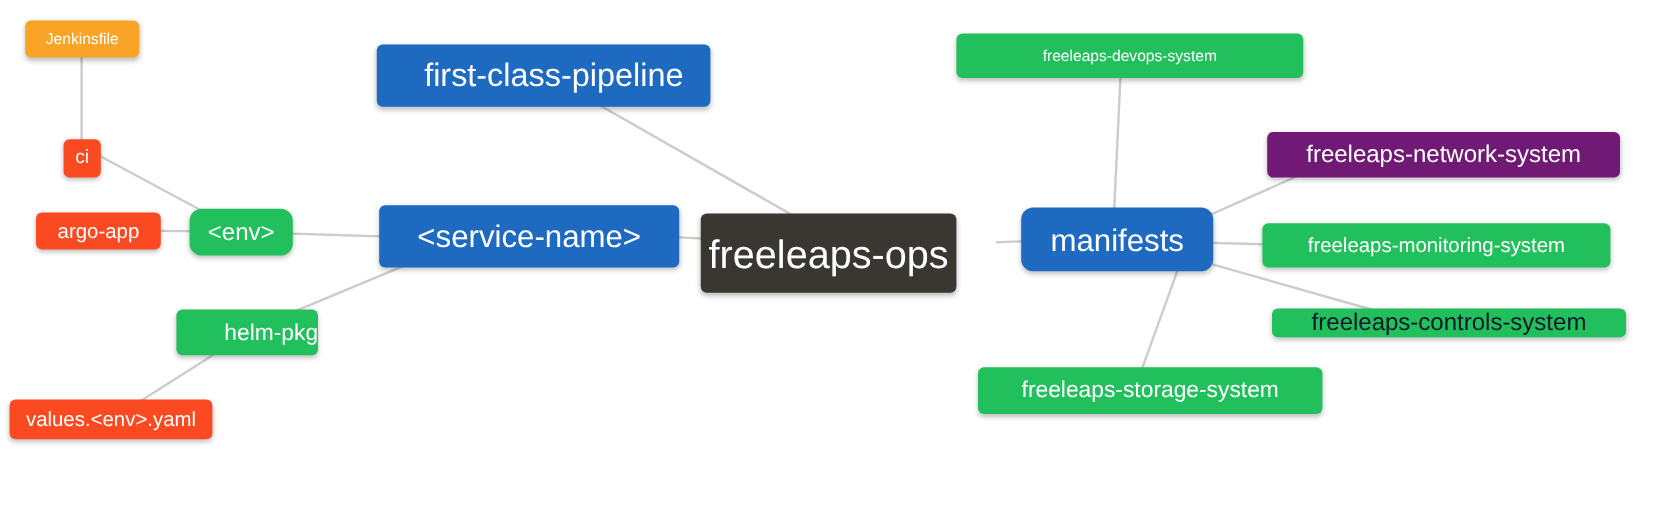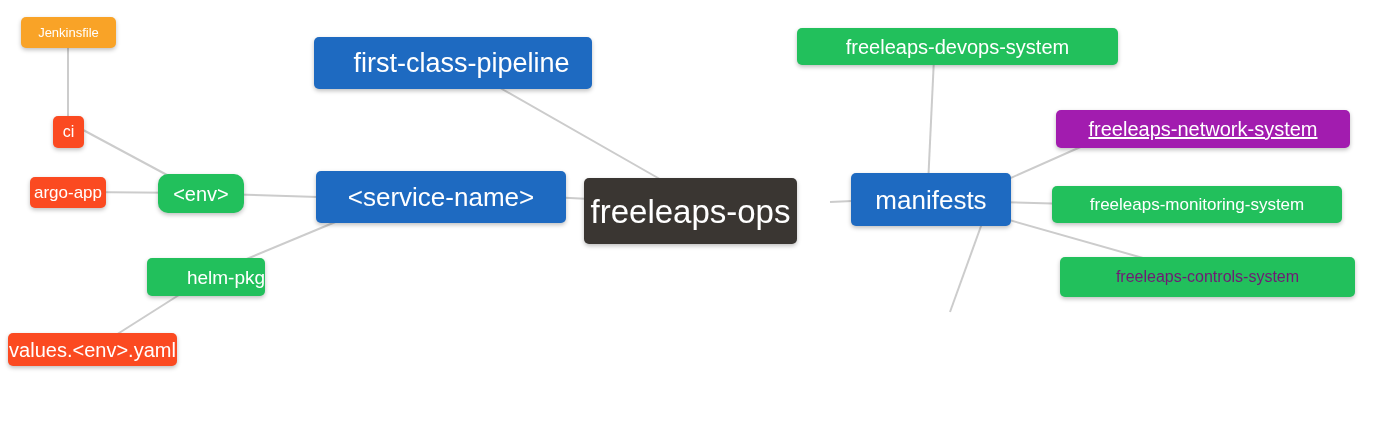--- a/index.html
+++ b/index.html
@@ -56,26 +56,27 @@
     <line x1="830" y1="202" x2="875" y2="200" stroke="#cccccc" stroke-width="2"></line>
     <line x1="934" y1="58" x2="928" y2="185" stroke="#cccccc" stroke-width="2"></line>
     <line x1="995" y1="185" x2="1085" y2="145" stroke="#cccccc" stroke-width="2"></line>
     <line x1="995" y1="202" x2="1070" y2="204" stroke="#cccccc" stroke-width="2"></line>
     <line x1="995" y1="216" x2="1150" y2="260" stroke="#cccccc" stroke-width="2"></line>
     <line x1="985" y1="215" x2="950" y2="312" stroke="#cccccc" stroke-width="2"></line>
   </svg>
 
   <div class="node" style="left: 21px; top: 17px; width: 95px; height: 31px; font-size: 13px; background: rgb(249, 163, 39); color: rgb(255, 255, 255);">Jenkinsfile</div>
   <div class="node" style="left: 53px; top: 116px; width: 31px; height: 32px; font-size: 16px; background: rgb(251, 74, 33); color: rgb(255, 255, 255);">ci</div>
-  <div class="node" style="left: 30px; top: 177px; width: 76px; height: 31px; font-size: 17px; background: rgb(251, 74, 33); color: rgb(255, 255, 255);">argo-app</div>
+  <div class="node" style="left: 30px; top: 177px; width: 104px; height: 31px; font-size: 17px; background: rgb(251, 74, 33); color: rgb(255, 255, 255);">argo-app</div>
   <div class="node" style="left: 158px; top: 174px; width: 86px; height: 39px; font-size: 20px; background: rgb(34, 192, 92); color: rgb(255, 255, 255); border-radius: 10px;">&lt;env&gt;</div>
   <div class="node" style="left: 314px; top: 37px; width: 278px; height: 52px; font-size: 27px; background: rgb(30, 106, 193); color: rgb(255, 255, 255); padding-left: 17px;">first-class-pipeline</div>
   <div class="node" style="left: 316px; top: 171px; width: 250px; height: 52px; font-size: 26px; background: rgb(30, 106, 193); color: rgb(255, 255, 255);">&lt;service-name&gt;</div>
   <div class="node" style="left: 584px; top: 178px; width: 213px; height: 66px; font-size: 33px; background: rgb(58, 54, 50); color: rgb(255, 255, 255);">freeleaps-ops</div>
-  <div class="node" style="left: 851px; top: 173px; width: 160px; height: 53px; font-size: 26px; background: rgb(30, 106, 193); color: rgb(255, 255, 255);">manifests</div>
+  <div class="node" style="left: 851px; top: 173px; width: 160px; height: 53px; font-size: 26px; background: rgb(30, 106, 193); color: rgb(255, 255, 255); border-radius: 10px;">manifests</div>
   <div class="node" style="left: 147px; top: 258px; width: 118px; height: 38px; font-size: 19px; background: rgb(34, 192, 92); color: rgb(255, 255, 255); padding-left: 40px;">helm-pkg</div>
-  <div class="node" style="left: 8px; top: 333px; width: 169px; height: 33px; font-size: 20px; background: rgb(251, 74, 33); color: rgb(255, 255, 255);">values.&lt;env&gt;.yaml</div>
-  <div class="node" style="left: 797px; top: 28px; width: 321px; height: 37px; font-size: 20px; background: rgb(34, 192, 92); color: rgb(255, 255, 255);">freeleaps-devops-system</div>
-  <div class="node" style="left: 1056px; top: 110px; width: 294px; height: 38px; font-size: 20px; background: #a21caf; color: rgb(255, 255, 255); text-decoration: underline;">freeleaps-network-system</div>
+  <div class="node" style="left: 8px; top: 333px; width: 169px; height: 33px; font-size: 17px; background: rgb(251, 74, 33); color: rgb(255, 255, 255);">values.&lt;env&gt;.yaml</div>
+  <div class="node" style="left: 797px; top: 28px; width: 289px; height: 37px; font-size: 13px; background: rgb(34, 192, 92); color: rgb(255, 255, 255);">freeleaps-devops-system</div>
+  <div class="node" style="left: 1056px; top: 110px; width: 294px; height: 38px; font-size: 20px; background: #701a75; color: rgb(255, 255, 255);">freeleaps-network-system</div>
   <div class="node" style="left: 1052px; top: 186px; width: 290px; height: 37px; font-size: 17px; background: rgb(34, 192, 92); color: rgb(255, 255, 255);">freeleaps-monitoring-system</div>
-  <div class="node" style="left: 1060px; top: 257px; width: 295px; height: 40px; font-size: 16px; background: rgb(34, 192, 92); color: #701a75;">freeleaps-controls-system</div>
+  <div class="node" style="left: 1060px; top: 257px; width: 295px; height: 24px; font-size: 20px; background: rgb(34, 192, 92); color: #0f172a;">freeleaps-controls-system</div>
+  <div class="node" style="left: 815px; top: 306px; width: 287px; height: 39px; font-size: 19px; background: rgb(34, 192, 92); color: rgb(255, 255, 255);">freeleaps-storage-system</div>
 
 </div>
 
 </body></html>

